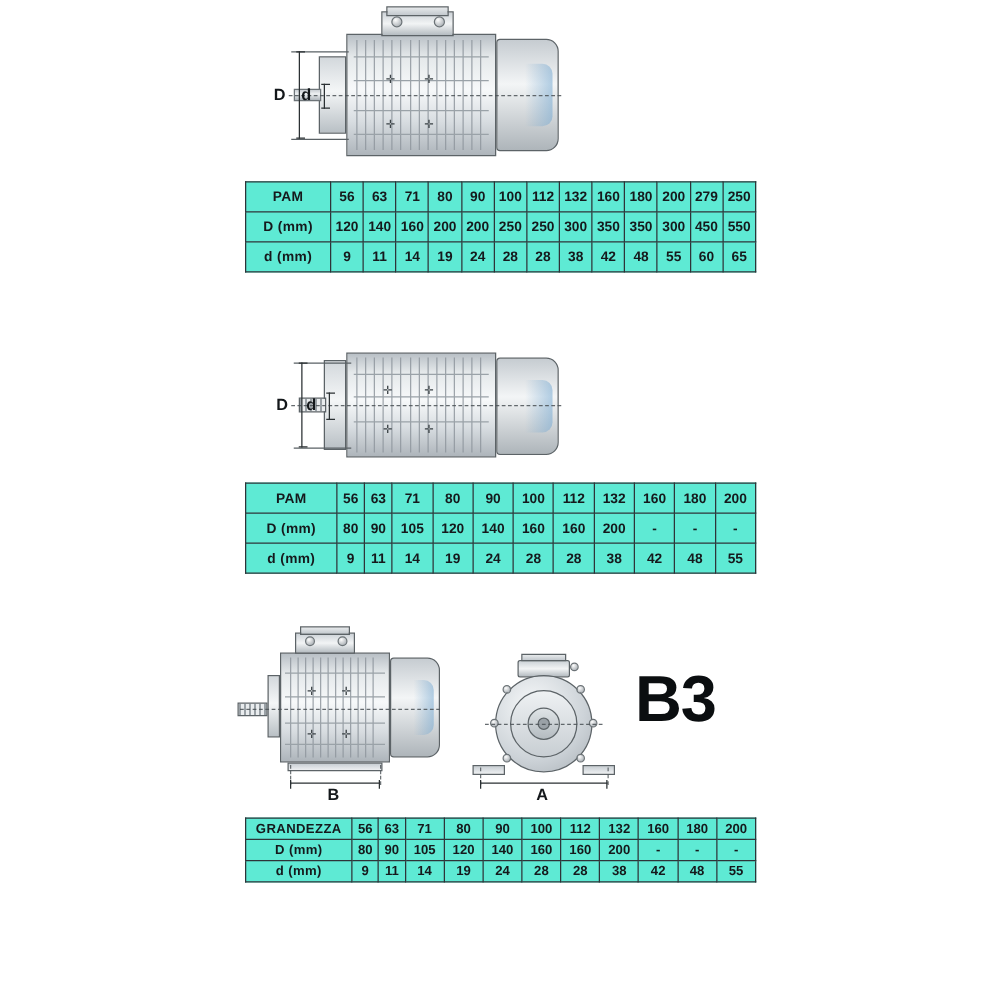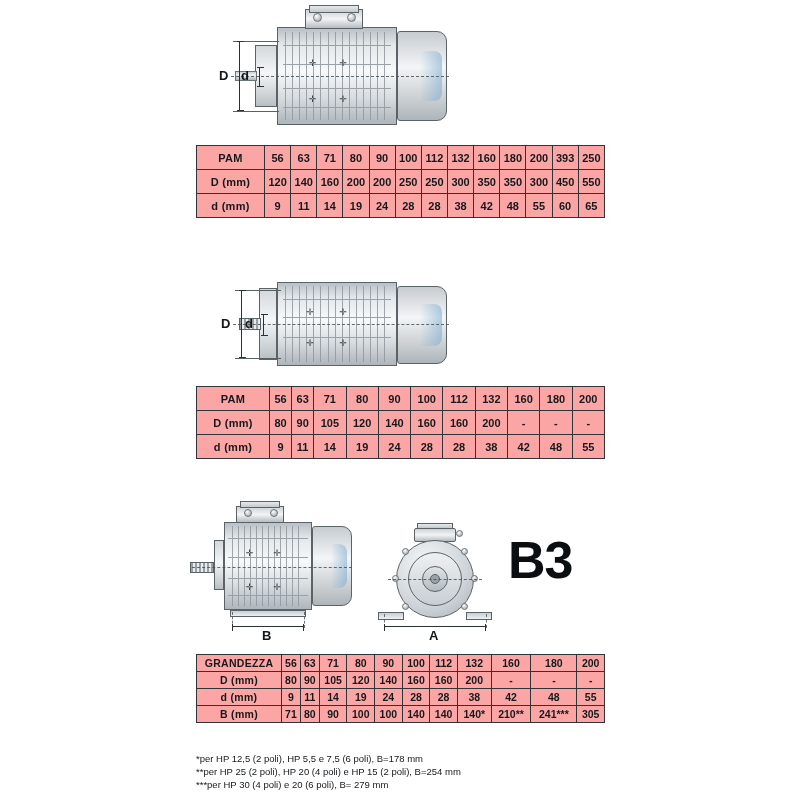--- a/index.html
+++ b/index.html
@@ -112,21 +112,21 @@
     color:#0b0e10;
     font-family:"Liberation Sans", sans-serif;
   }
 
   
   table.data {
     position:absolute;
     border-collapse:collapse;
     font-size:11px;
     color:#15191c;
-    background:#fca5a5;
+    background:#5eead4;
   }
   table.data td {
     border:1px solid #2e3438;
     text-align:center;
     padding:0;
     height:24px;
     font-weight:bold;
     white-space:nowrap;
   }
   table.data td.rowhead {
@@ -221,21 +221,21 @@
         <td>63</td>
         <td>71</td>
         <td>80</td>
         <td>90</td>
         <td>100</td>
         <td>112</td>
         <td>132</td>
         <td>160</td>
         <td>180</td>
         <td>200</td>
-        <td>393</td>
+        <td>279</td>
         <td>250</td>
       </tr>
       <tr>
         <td class="rowhead">D (mm)</td>
         <td>120</td>
         <td>140</td>
         <td>160</td>
         <td>200</td>
         <td>200</td>
         <td>250</td>
@@ -477,35 +477,16 @@
         <td>14</td>
         <td>19</td>
         <td>24</td>
         <td>28</td>
         <td>28</td>
         <td>38</td>
         <td>42</td>
         <td>48</td>
         <td>55</td>
       </tr>
-      <tr>
-        <td class="rowhead">B (mm)</td>
-        <td>71</td>
-        <td>80</td>
-        <td>90</td>
-        <td>100</td>
-        <td>100</td>
-        <td>140</td>
-        <td>140</td>
-        <td>140*</td>
-        <td>210**</td>
-        <td>241***</td>
-        <td>305</td>
-      </tr>
     </tbody>
   </table>
 
-  <div class="notes" style="left:196px; top:272px;">
-    <div>*per HP 12,5 (2 poli), HP 5,5 e 7,5 (6 poli), B=178 mm</div>
-    <div>**per HP 25 (2 poli), HP 20 (4 poli) e HP 15 (2 poli), B=254 mm</div>
-    <div>***per HP 30 (4 poli) e 20 (6 poli), B= 279 mm</div>
-  </div>
 </div>
 
 </body></html>

